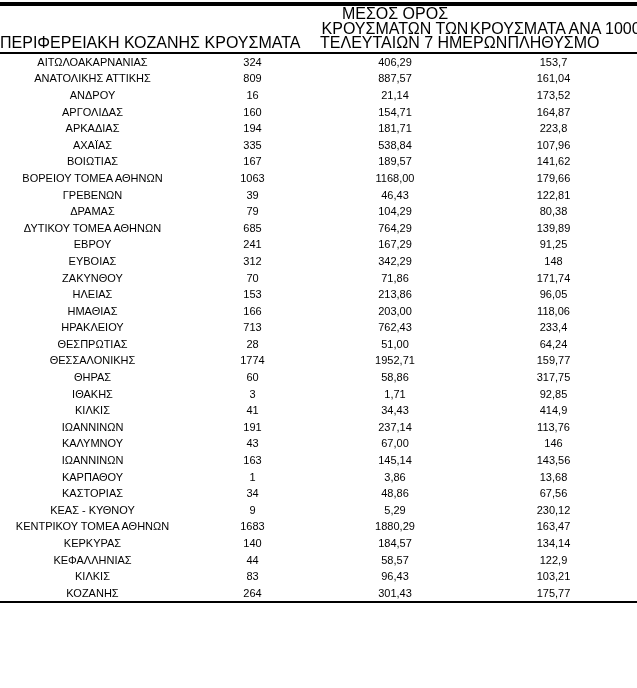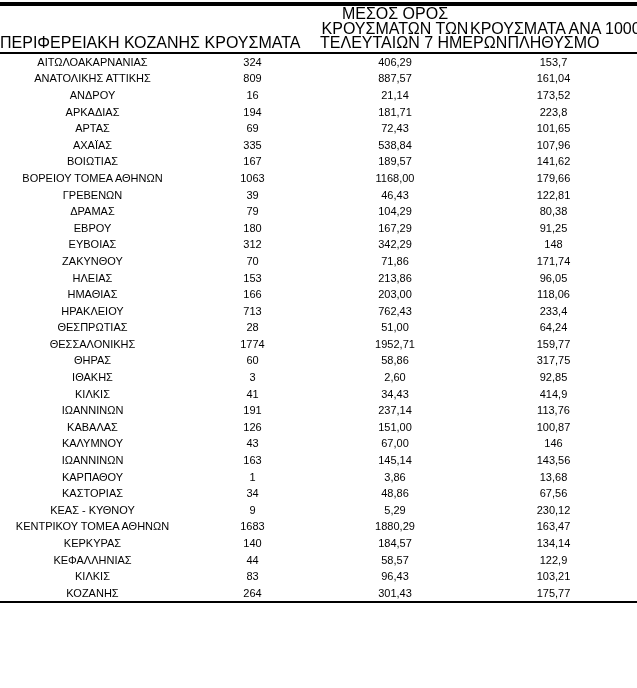--- a/index.html
+++ b/index.html
@@ -96,32 +96,32 @@
           <td>887,57</td>
           <td>161,04</td>
         </tr>
         <tr>
           <td>ΑΝΔΡΟΥ</td>
           <td>16</td>
           <td>21,14</td>
           <td>173,52</td>
         </tr>
         <tr>
+          <td>ΑΡΓΟΛΙΔΑΣ</td>
+          <td>160</td>
+          <td>154,71</td>
+          <td>164,87</td>
+        </tr>
+        <tr>
           <td>ΑΡΚΑΔΙΑΣ</td>
           <td>194</td>
           <td>181,71</td>
           <td>223,8</td>
         </tr>
         <tr>
-          <td>ΑΡΤΑΣ</td>
-          <td>69</td>
-          <td>72,43</td>
-          <td>101,65</td>
-        </tr>
-        <tr>
           <td>ΑΧΑΪΑΣ</td>
           <td>335</td>
           <td>538,84</td>
           <td>107,96</td>
         </tr>
         <tr>
           <td>ΒΟΙΩΤΙΑΣ</td>
           <td>167</td>
           <td>189,57</td>
           <td>141,62</td>
@@ -138,22 +138,28 @@
           <td>46,43</td>
           <td>122,81</td>
         </tr>
         <tr>
           <td>ΔΡΑΜΑΣ</td>
           <td>79</td>
           <td>104,29</td>
           <td>80,38</td>
         </tr>
         <tr>
+          <td>ΔΥΤΙΚΟΥ ΤΟΜΕΑ ΑΘΗΝΩΝ</td>
+          <td>685</td>
+          <td>764,29</td>
+          <td>139,89</td>
+        </tr>
+        <tr>
           <td>ΕΒΡΟΥ</td>
-          <td>180</td>
+          <td>241</td>
           <td>167,29</td>
           <td>91,25</td>
         </tr>
         <tr>
           <td>ΕΥΒΟΙΑΣ</td>
           <td>312</td>
           <td>342,29</td>
           <td>148</td>
         </tr>
         <tr>
@@ -194,40 +200,34 @@
         </tr>
         <tr>
           <td>ΘΗΡΑΣ</td>
           <td>60</td>
           <td>58,86</td>
           <td>317,75</td>
         </tr>
         <tr>
           <td>ΙΘΑΚΗΣ</td>
           <td>3</td>
-          <td>2,60</td>
+          <td>1,71</td>
           <td>92,85</td>
         </tr>
         <tr>
           <td>ΚΙΛΚΙΣ</td>
           <td>41</td>
           <td>34,43</td>
           <td>414,9</td>
         </tr>
         <tr>
           <td>ΙΩΑΝΝΙΝΩΝ</td>
           <td>191</td>
           <td>237,14</td>
           <td>113,76</td>
-        </tr>
-        <tr>
-          <td>ΚΑΒΑΛΑΣ</td>
-          <td>126</td>
-          <td>151,00</td>
-          <td>100,87</td>
         </tr>
         <tr>
           <td>ΚΑΛΥΜΝΟΥ</td>
           <td>43</td>
           <td>67,00</td>
           <td>146</td>
         </tr>
         <tr>
           <td>ΙΩΑΝΝΙΝΩΝ</td>
           <td>163</td>

